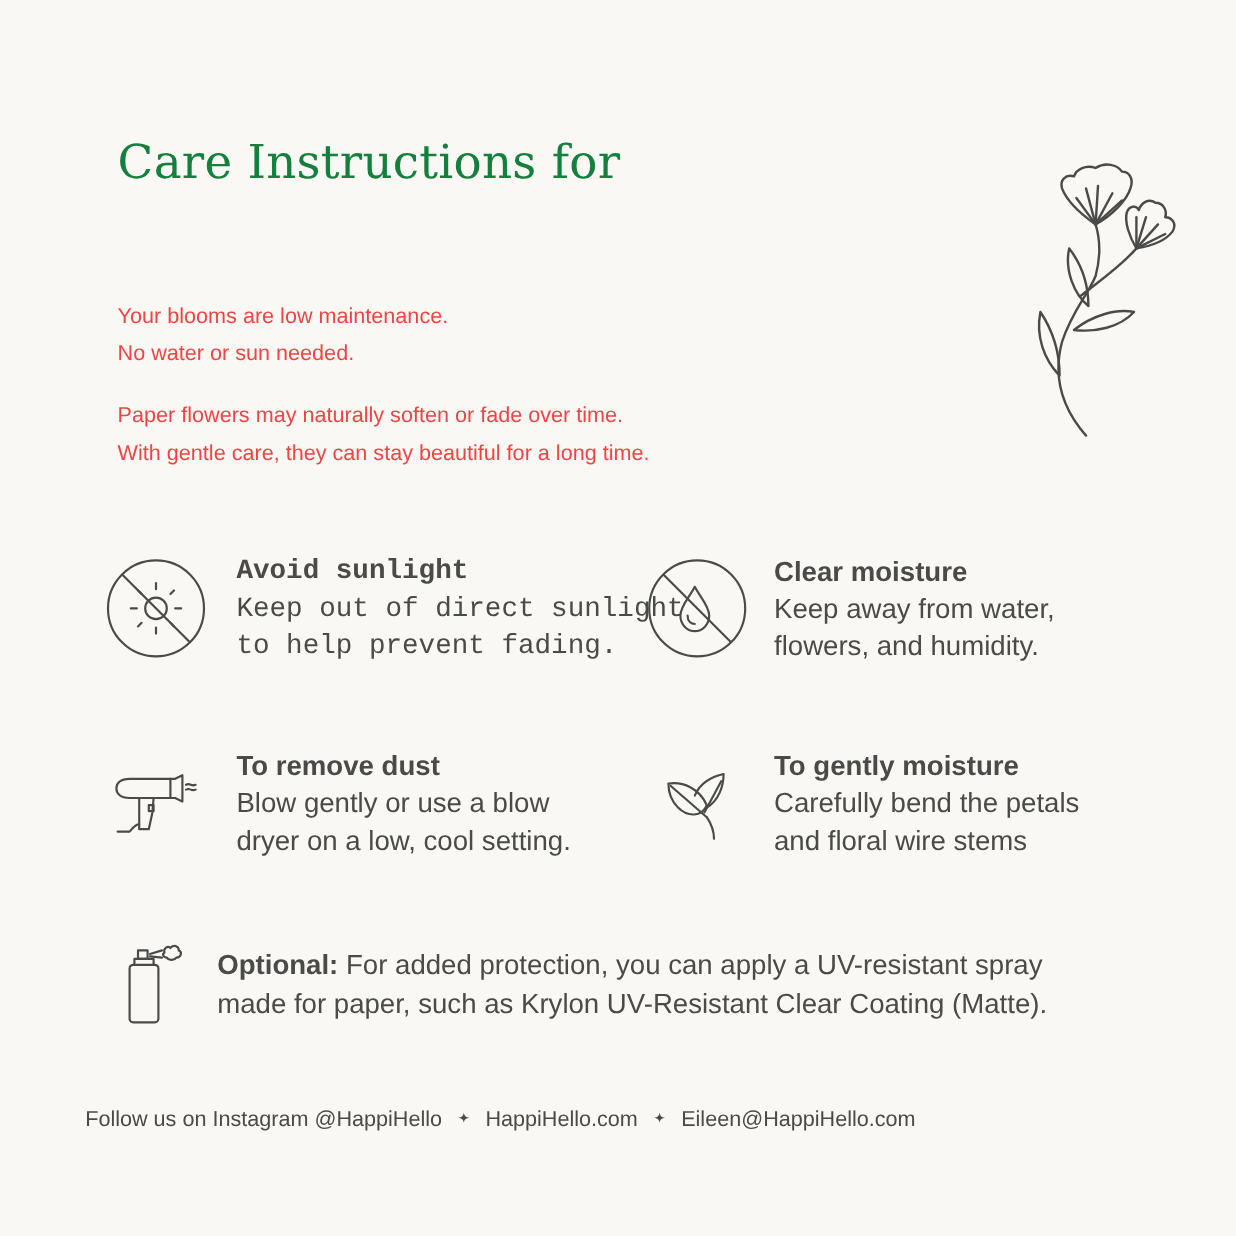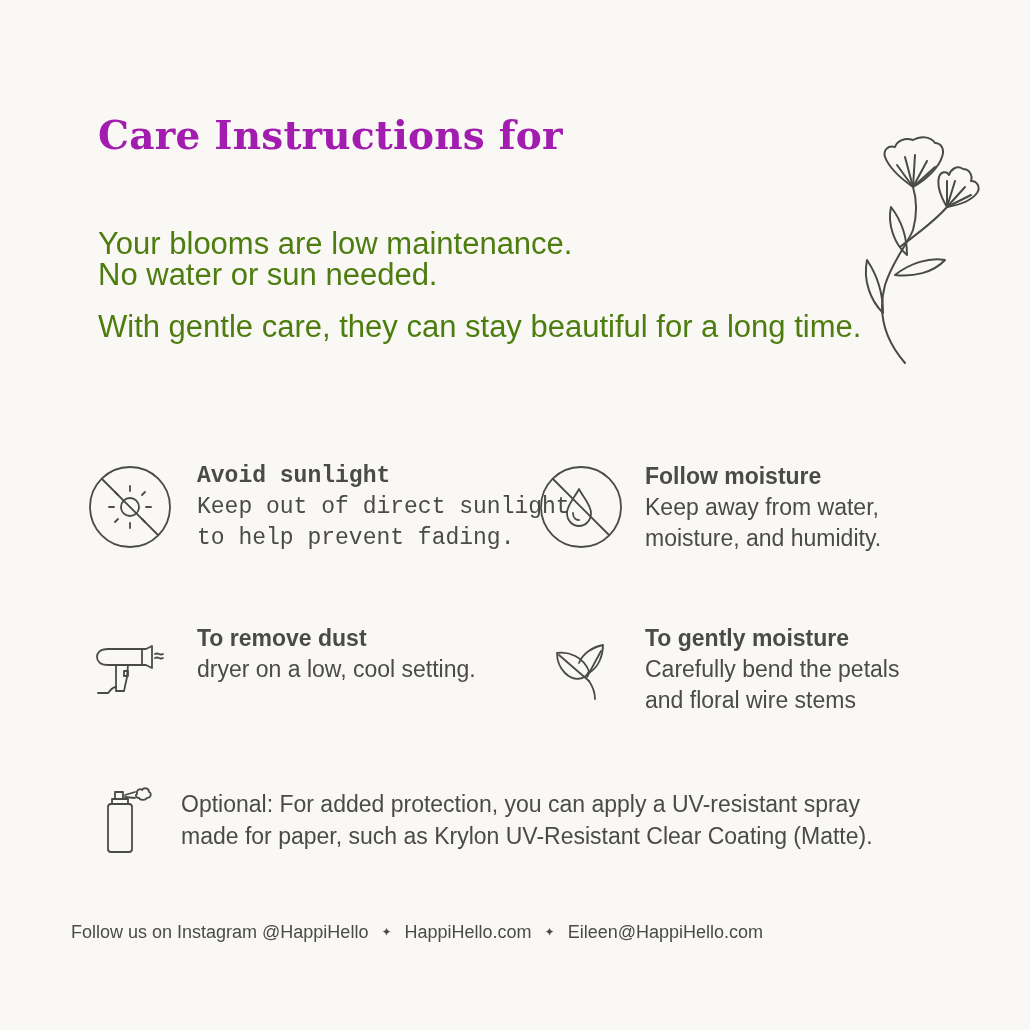--- a/index.html
+++ b/index.html
@@ -7,45 +7,45 @@
     width: 1030px; height: 1030px;
     background: #f9f8f5;
     color: #4a4a48;
     font-family: "Liberation Sans", "DejaVu Sans", sans-serif;
     position: relative;
     overflow: hidden;
   }
   .title {
     position: absolute; left: 98px; top: 108px;
     font-family: "DejaVu Serif", "Liberation Serif", serif;
-    font-size: 39px; line-height: 55px; font-weight: bold;
-    color: #a21caf; margin: 0; letter-spacing: 0.2px;
+    font-size: 39px; line-height: 55px; font-weight: normal;
+    color: #15803d; margin: 0; letter-spacing: 0.2px;
   }
   .title span { display: block; }
   .intro {
-    position: absolute; left: 98px; top: 228px;
-    font-size: 31px; line-height: 31px; color: #4d7c0f;
+    position: absolute; left: 98px; top: 248px;
+    font-size: 18px; line-height: 31px; color: #ef4444;
   }
   .intro p { margin: 0 0 21px 0; }
   .intro span { display: block; }
   .flower {
     position: absolute; left: 855px; top: 135px; width: 135px; height: 240px;
   }
   .card {
     position: absolute; display: flex; align-items: flex-start;
   }
   .card .icon { position: absolute; left: 0; }
   .card .text { position: absolute; font-size: 23px; line-height: 31px; white-space: nowrap; }
   .card .head { font-weight: bold; display: block; }
   .card .line { display: block; }
   .optional {
     position: absolute; left: 181px; top: 788px;
     font-size: 23px; line-height: 32px; white-space: nowrap;
   }
-  .optional b { font-weight: normal; margin-top: 32px; }
+  .optional b { font-weight: bold; margin-top: 32px; }
   .optional span.l { display: block; }
   .footer {
     position: absolute; left: 0; width: 834px; top: 922px;
     text-align: center; font-size: 18px; color: #4a4a48; white-space: nowrap;
   }
   .footer .sep { font-size: 12px; margin: 0 8px; position: relative; top: -2px; }
   svg { overflow: visible; }
 </style>
 </head>
 <body>
@@ -53,20 +53,21 @@
 <h1 class="title">
   <span>Care Instructions for</span>
 </h1>
 
 <div class="intro">
   <p>
     <span>Your blooms are low maintenance.</span>
     <span>No water or sun needed.</span>
   </p>
   <p>
+    <span>Paper flowers may naturally soften or fade over time.</span>
     <span>With gentle care, they can stay beautiful for a long time.</span>
   </p>
 </div>
 
 <svg class="flower" viewBox="0 0 135 240" fill="none" stroke="#4a4a48" stroke-width="2" stroke-linecap="round" stroke-linejoin="round">
 
   <path d="M50 228 C 30 205, 22 180, 30 150 C 38 125, 52 110, 58 95 C 62 80, 62 65, 58 52"></path>
 
   <path d="M45 112 C 60 100, 78 88, 92 72"></path>
 
@@ -110,38 +111,39 @@
 </div>
 
 <div class="card" style="left:539px; top:465px;">
   <svg class="icon" width="84" height="84" viewBox="0 0 84 84" fill="none" stroke="#4a4a48" stroke-width="1.8" stroke-linecap="round" stroke-linejoin="round" style="top:0;">
     <circle cx="42" cy="42" r="40"></circle>
     <line x1="14" y1="14" x2="70" y2="70"></line>
     <path d="M40 24 C 36 32, 28 40, 28 48 C 28 56, 34 61, 40 61 C 46 61, 52 56, 52 48 C 52 40, 44 32, 40 24 Z"></path>
     <path d="M34 48 C 34 53, 37 55, 40 55"></path>
   </svg>
   <div class="text" style="left:106px; top:-4px;">
-    <span class="head">Follow moisture</span>
+    <span class="head">Clear moisture</span>
     <span class="line">Keep away from water,</span>
-    <span class="line">moisture, and humidity.</span>
+    <span class="line">flowers, and humidity.</span>
   </div>
 </div>
 
 <div class="card" style="left:88px; top:627px;">
   <svg class="icon" width="80" height="70" viewBox="0 0 80 70" fill="none" stroke="#4a4a48" stroke-width="1.8" stroke-linecap="round" stroke-linejoin="round" style="top:14px;">
     <path d="M20 8 L 58 8 L 64 5 L 64 27 L 58 24 L 20 24 C 12 24, 9 20, 9 16 C 9 12, 12 8, 20 8 Z"></path>
     <line x1="54" y1="8" x2="54" y2="24"></line>
     <path d="M28 24 L 28 50 L 36 50 L 39 36 L 40 24"></path>
     <rect x="36" y="30" width="4" height="5"></rect>
     <path d="M28 46 C 24 46, 22 50, 20 52 L 10 52"></path>
     <path d="M67 13 Q 69 12 71 13 Q 73 14 75 13"></path>
     <path d="M67 17 Q 69 16 71 17 Q 73 18 75 17"></path>
   </svg>
   <div class="text" style="left:109px; top:-4px;">
     <span class="head">To remove dust</span>
+    <span class="line">Blow gently or use a blow</span>
     <span class="line">dryer on a low, cool setting.</span>
   </div>
 </div>
 
 <div class="card" style="left:555px; top:627px;">
   <svg class="icon" width="52" height="60" viewBox="0 0 52 60" fill="none" stroke="#4a4a48" stroke-width="1.8" stroke-linecap="round" stroke-linejoin="round" style="top:14px;">
     <path d="M2 12 C 14 10, 28 16, 34 30 C 30 40, 18 40, 10 32 C 4 26, 2 18, 2 12 Z"></path>
     <path d="M4 14 L 34 40"></path>
     <path d="M24 22 C 28 12, 38 6, 48 4 C 48 14, 44 26, 34 32"></path>
     <path d="M32 36 L 46 10"></path>

